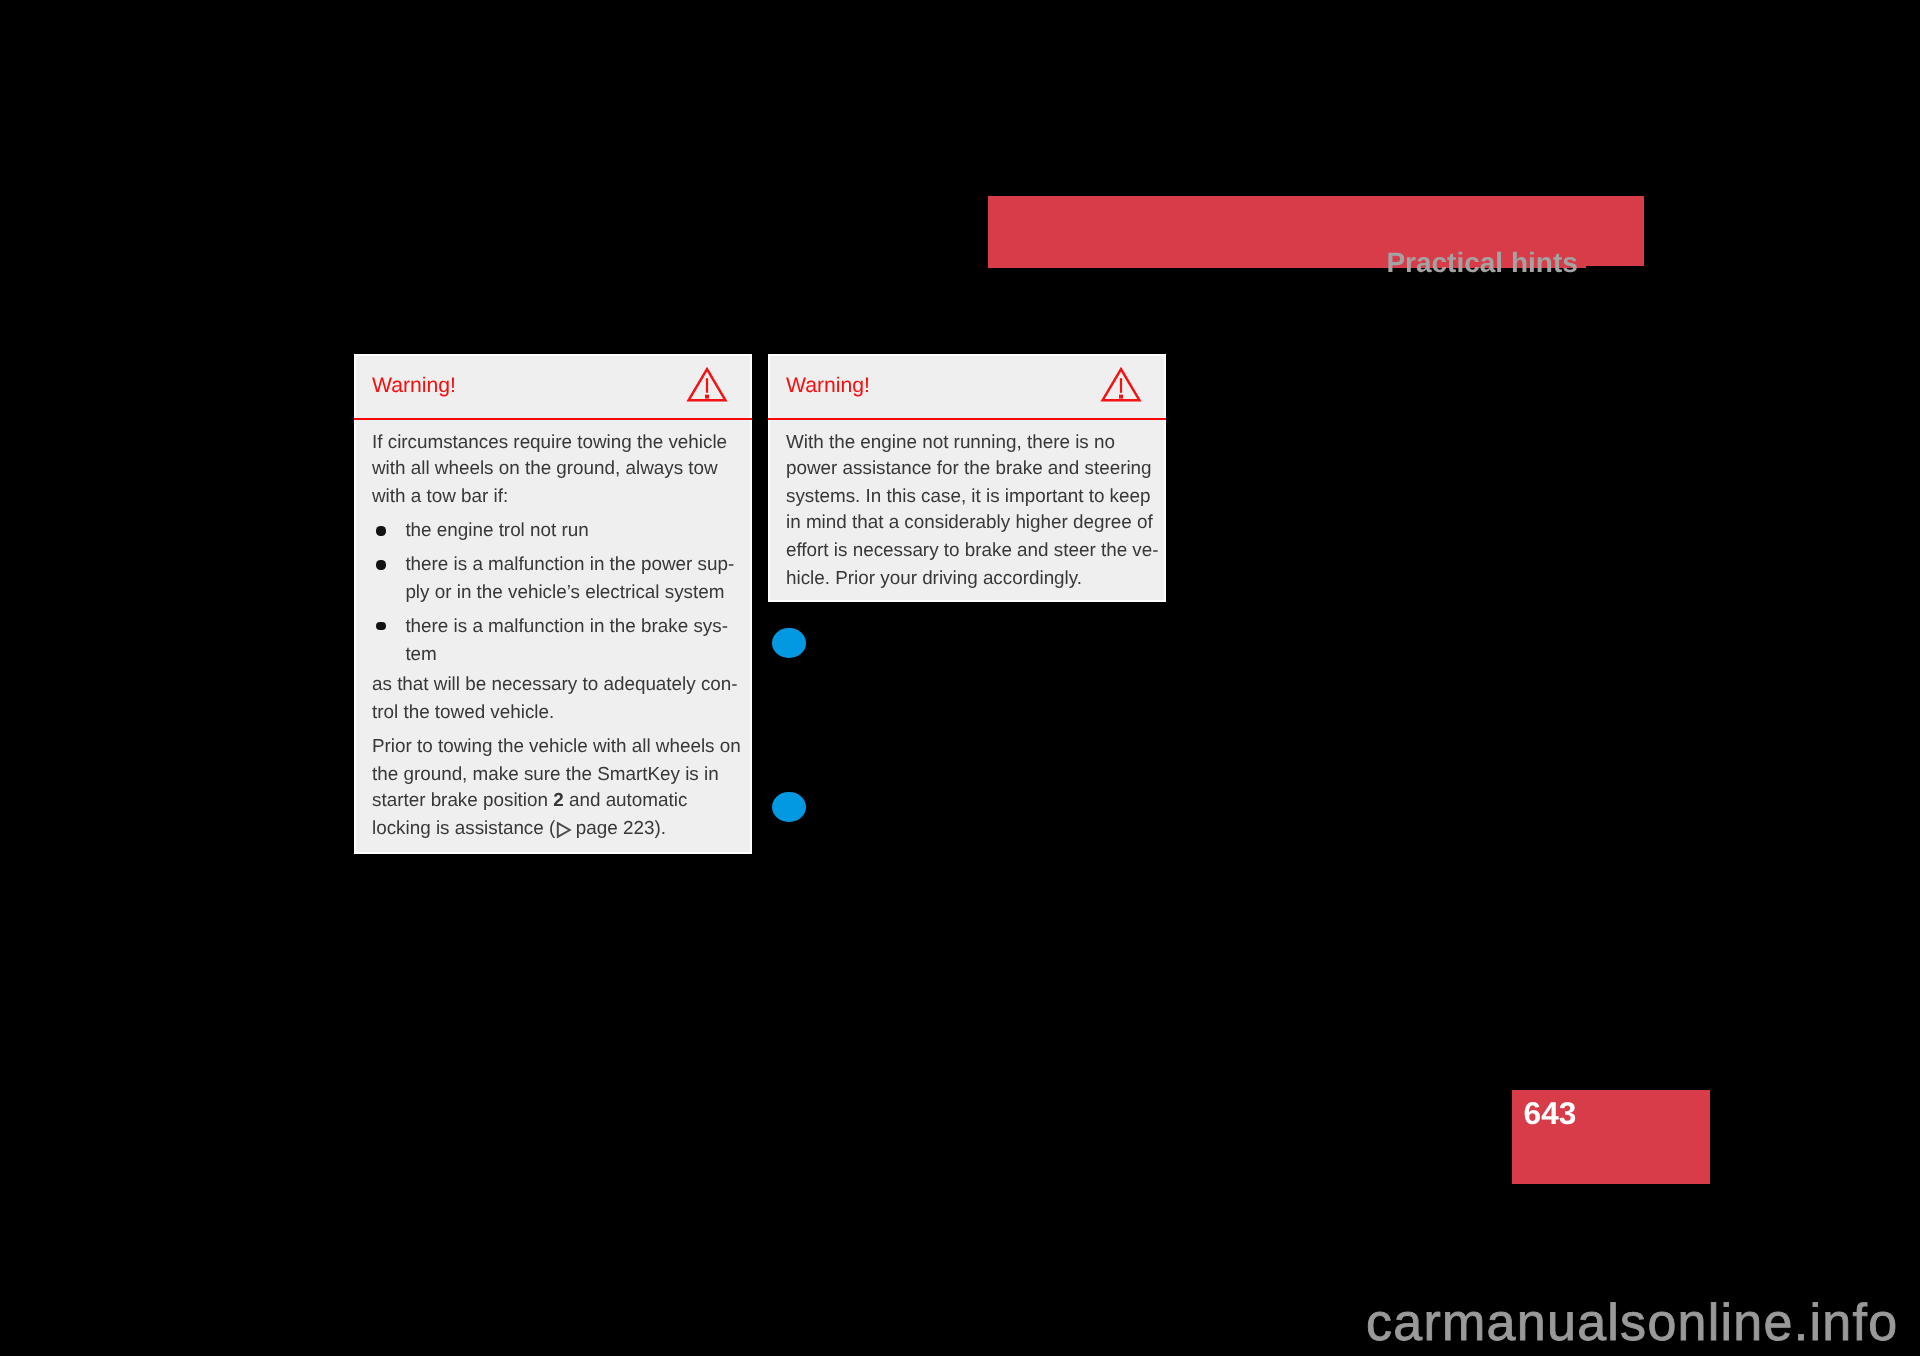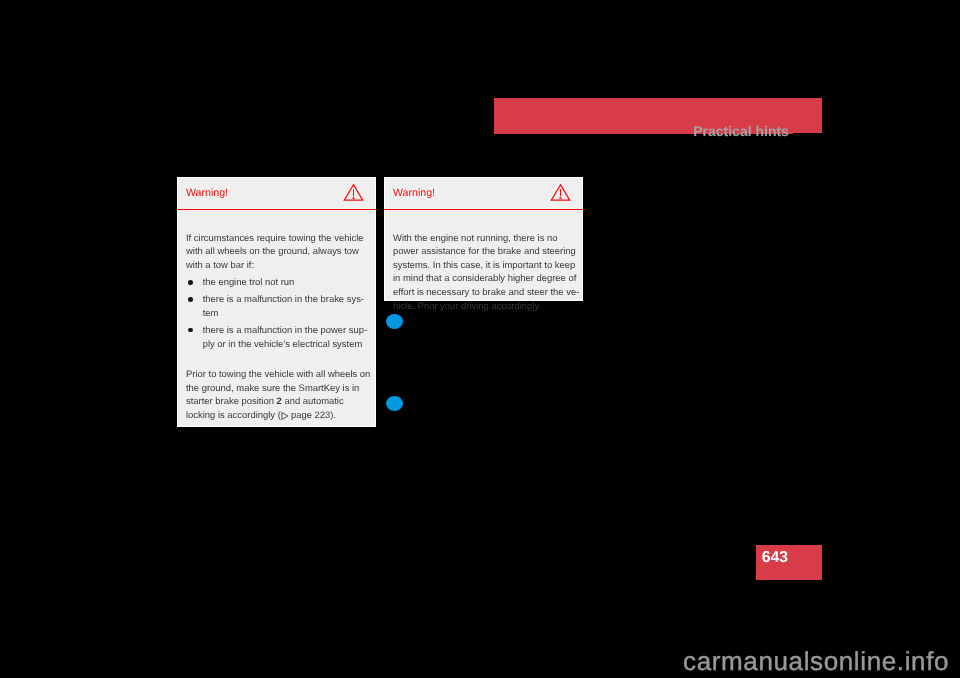--- a/index.html
+++ b/index.html
@@ -13,32 +13,32 @@
   .hdr-title{position:absolute;left:693.2px;top:124px;color:#a3a3a3;font-size:14.0px;font-weight:bold;
              line-height:14px;white-space:nowrap;}
 
   
   .wbox{position:absolute;background:#efefef;box-shadow:inset 1px 1px 0 0 #ffffff, inset -1px -1px 0 0 #ffffff;}
   .wbox-head{position:relative;height:32px;}
   .wbox-rule{position:absolute;left:0;right:0;top:32px;height:1.35px;background:#fc0505;}
   .wtitle{position:absolute;left:9px;top:11.1px;color:#fb0c0c;font-size:10.6px;font-weight:normal;line-height:11px;}
   .wicon{position:absolute;left:166px;top:6px;}
   .wbody{position:absolute;left:9px;top:36.8px;right:4px;color:#383838;font-size:9.44px;line-height:13.55px;white-space:nowrap;}
-  .wbody .para{margin:17px 0 4.0px 0;}
+  .wbody .para{margin:0 0 4.0px 0;}
   .wbody .para:last-child{margin-bottom:0;}
   .blist{margin:0 0 2.0px 0;padding:0;list-style:none;}
   .blist li{position:relative;padding-left:16.7px;margin-bottom:3.5px;}
   .blist li:last-child{margin-bottom:0;}
   .bul{position:absolute;left:2.3px;top:4.5px;width:4.4px;height:4.6px;border-radius:50%;background:#131313;}
 
   
   .circ{position:absolute;width:16.6px;height:15.0px;border-radius:50%;background:#0398e2;}
 
   
-  .pagebox{position:absolute;left:756px;top:545px;width:66px;height:35px;background:#d83c48;}
+  .pagebox{position:absolute;left:756px;top:545px;width:66px;height:47px;background:#d83c48;padding-left:33px;}
   .pagenum{position:absolute;left:5.8px;top:5.2px;color:#ffffff;font-size:15.8px;font-weight:bold;line-height:16px;}
 
   
   .wm{position:absolute;left:683px;top:648px;color:#999999;font-size:26px;line-height:26px;letter-spacing:0.63px;white-space:nowrap;-webkit-text-stroke:0.42px #999999;}
 
   .xref{display:inline-block;width:9px;height:10px;vertical-align:-2.9px;margin:0 -0.7px 0 -0.7px;}
 </style>
 </head>
 <body>
 
@@ -66,34 +66,38 @@
         <div>with all wheels on the ground, always tow</div>
         <div>with a tow bar if:</div>
       </div>
       <ul class="blist">
         <li>
           <span class="bul"></span>
           <div>the engine trol not run</div>
         </li>
         <li>
           <span class="bul"></span>
+          <div>there is a malfunction in the power sup-</div>
+          <div>ply or in the vehicle’s electrical system</div>
+        </li>
+        <li>
+          <span class="bul"></span>
           <div>there is a malfunction in the brake sys-</div>
           <div>tem</div>
         </li>
-        <li>
-          <span class="bul"></span>
-          <div>there is a malfunction in the power sup-</div>
-          <div>ply or in the vehicle’s electrical system</div>
-        </li>
       </ul>
+      <div class="para">
+        <div>as that will be necessary to adequately con-</div>
+        <div>trol the towed vehicle.</div>
+      </div>
       <div class="para">
         <div>Prior to towing the vehicle with all wheels on</div>
         <div>the ground, make sure the SmartKey is in</div>
         <div><span>starter brake position </span><b>2</b><span> and automatic</span></div>
-        <div><span>locking is accordingly (</span><span class="xref"><svg width="9" height="10" viewBox="0 0 9 10">
+        <div><span>locking is assistance (</span><span class="xref"><svg width="9" height="10" viewBox="0 0 9 10">
                 <path d="M1.9 1.6 L7.9 5.0 L1.9 8.4 Z" fill="none" stroke="#4a4a4a" stroke-width="0.95" stroke-linejoin="miter"></path>
               </svg></span><span> page 223</span><span>).</span></div>
       </div>
     </div>
   </div>
 
   <div class="wbox" style="left:384px;top:177px;width:199px;height:124px;">
     <div class="wbox-head">
       <div class="wtitle">Warning!</div>
       <div class="wicon">

